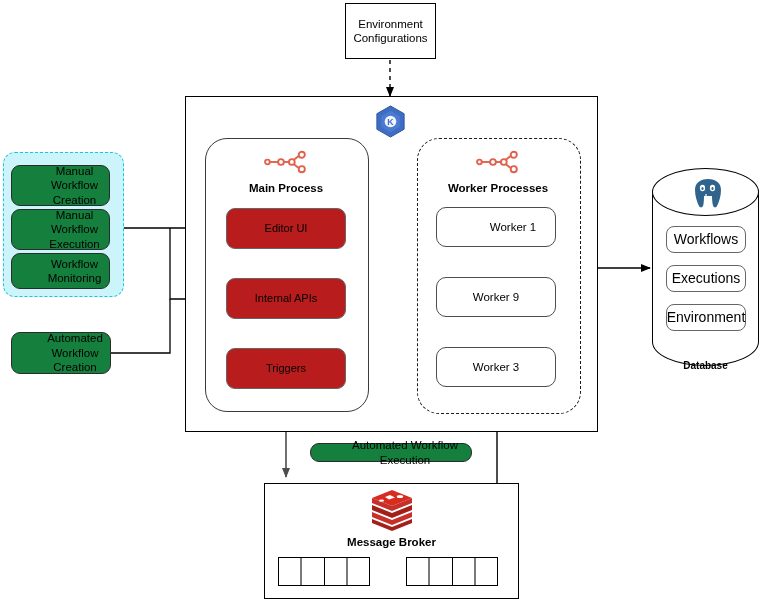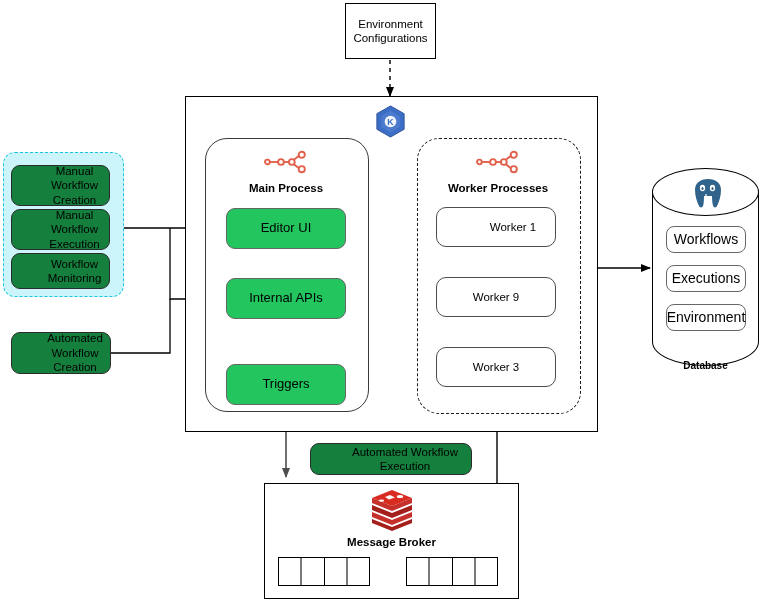--- a/index.html
+++ b/index.html
@@ -60,24 +60,24 @@
   .group-title {
     position: absolute;
     font-size: 11.5px;
     font-weight: bold;
     text-align: center;
     color: #000000;
   }
 
   
   .inner-box {
-    background: #22c55e;
+    background: #b91c1c;
     border: 1.6px solid #666666;
     border-radius: 9px;
-    font-size: 13px;
+    font-size: 11px;
   }
   .worker-box {
     background: #ffffff;
     border: 1.6px solid #4d4d4d;
     border-radius: 10px;
     font-size: 11.5px;
   }
   .db-box {
     background: #ffffff;
     border: 1.3px solid #666666;
@@ -263,21 +263,21 @@
 <div class="group-title" style="left:205px; top:182px; width:162px;">Main Process</div>
 
 <div class="node inner-box" style="left:226px; top:208px; width:120px; height:41px;">
   <span>Editor UI</span>
 </div>
 
 <div class="node inner-box" style="left:226px; top:278px; width:120px; height:41px;">
   <span>Internal APIs</span>
 </div>
 
-<div class="node inner-box" style="left:226px; top:348px; width:120px; height:41px;margin-top:16px;">
+<div class="node inner-box" style="left:226px; top:348px; width:120px; height:41px;">
   <span>Triggers</span>
 </div>
 
 <div class="group-dashed" style="position:absolute; left:417px; top:138px; width:162px; height:274px;"></div>
 
 <span class="icon" style="left:474px; top:148px; width:47px; height:28px;">
   <svg viewBox="0 0 52 30" width="47" height="28">
     <g stroke="#e2614c" stroke-width="2.1" fill="none">
       <path d="M8,15 L18,15"></path>
       <path d="M24,15 L32,15"></path>
@@ -301,21 +301,21 @@
 </div>
 
 <div class="node worker-box" style="left:436px; top:277px; width:120px; height:40px;">
   <span>Worker 9</span>
 </div>
 
 <div class="node worker-box" style="left:436px; top:347px; width:120px; height:40px;">
   <span>Worker 3</span>
 </div>
 
-<div class="node cream-box" style="left:310px; top:443px; width:162px; height:32px;">
+<div class="node cream-box" style="left:310px; top:443px; width:162px; height:19px;">
   <span>Automated Workflow Execution</span>
 </div>
 
 <div class="broker-box" style="position:absolute; left:264px; top:483px; width:253px; height:114px;">
   <span class="icon" style="left:105px; top:5px; width:44px; height:42px;">
     <svg viewBox="0 0 44 42" width="44" height="42">
 
       <g>
         <path d="M2,30 L22,38 L42,30 L42,34 L22,42 L2,34 Z" fill="#a41e1a"></path>
         <path d="M2,23 L22,31 L42,23 L42,28 L22,36 L2,28 Z" fill="#c6302b"></path>

